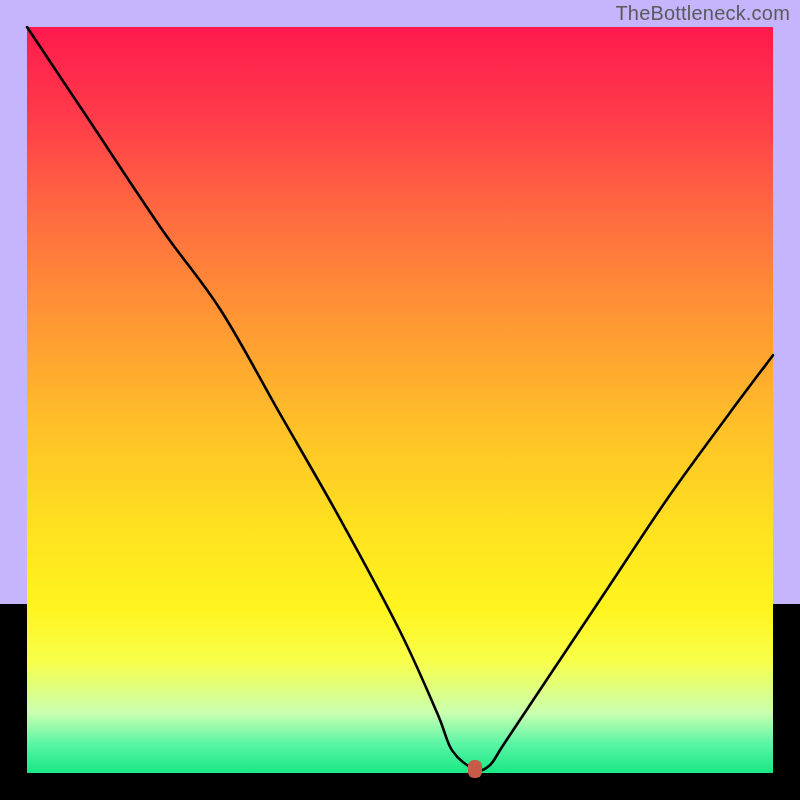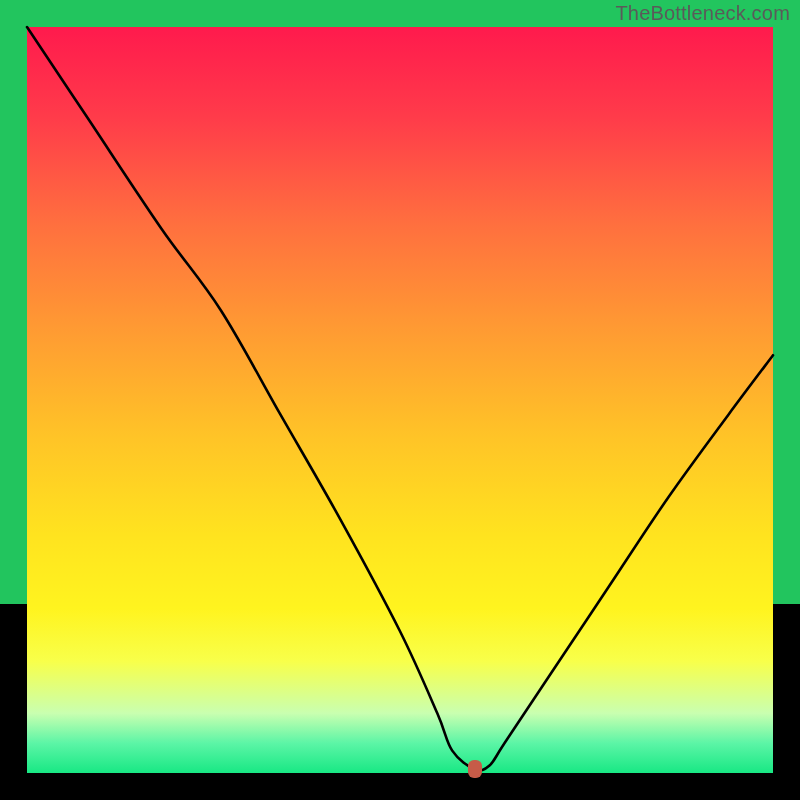--- a/index.html
+++ b/index.html
@@ -8,21 +8,21 @@
     width: 800px;
     height: 800px;
     background: #000;
     font-family: Arial, Helvetica, sans-serif;
     overflow: hidden;
   }
   .frame {
     position: relative;
     width: 800px;
     height: 604px;
-    background: #22c55e;
+    background: #c4b5fd;
   }
   .watermark {
     position: absolute;
     top: 2px;
     right: 10px;
     color: #5a5a5a;
     font-size: 20px;
     font-weight: 500;
     letter-spacing: 0.2px;
     z-index: 10;

